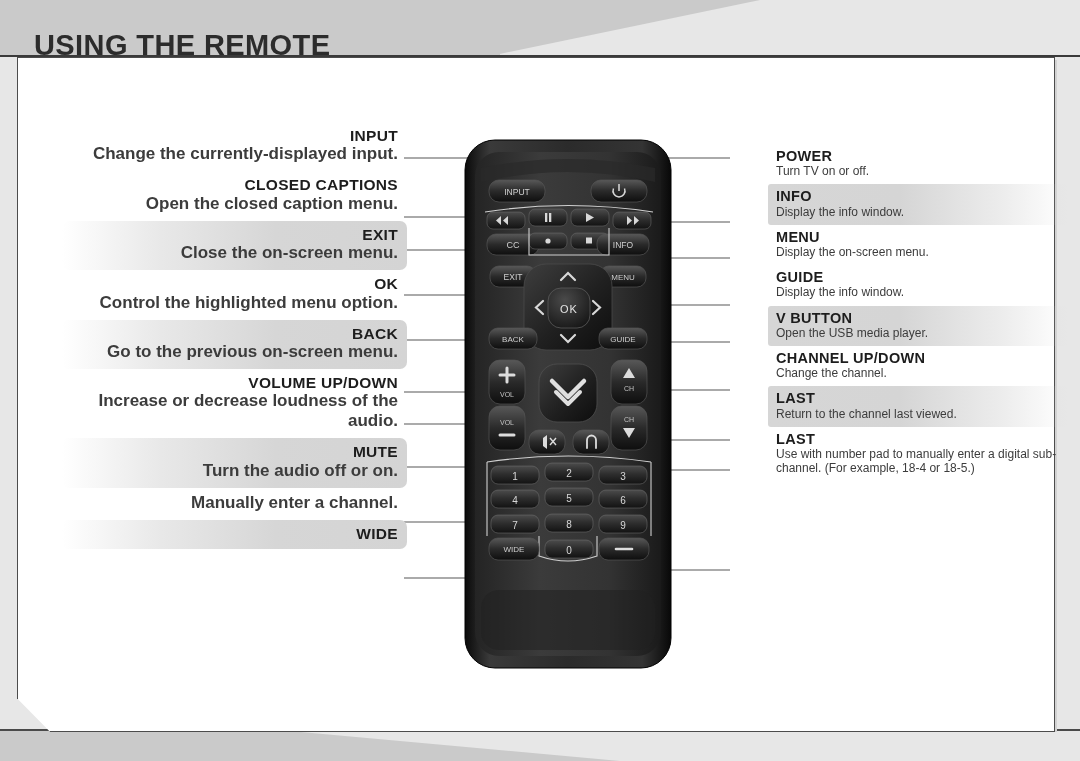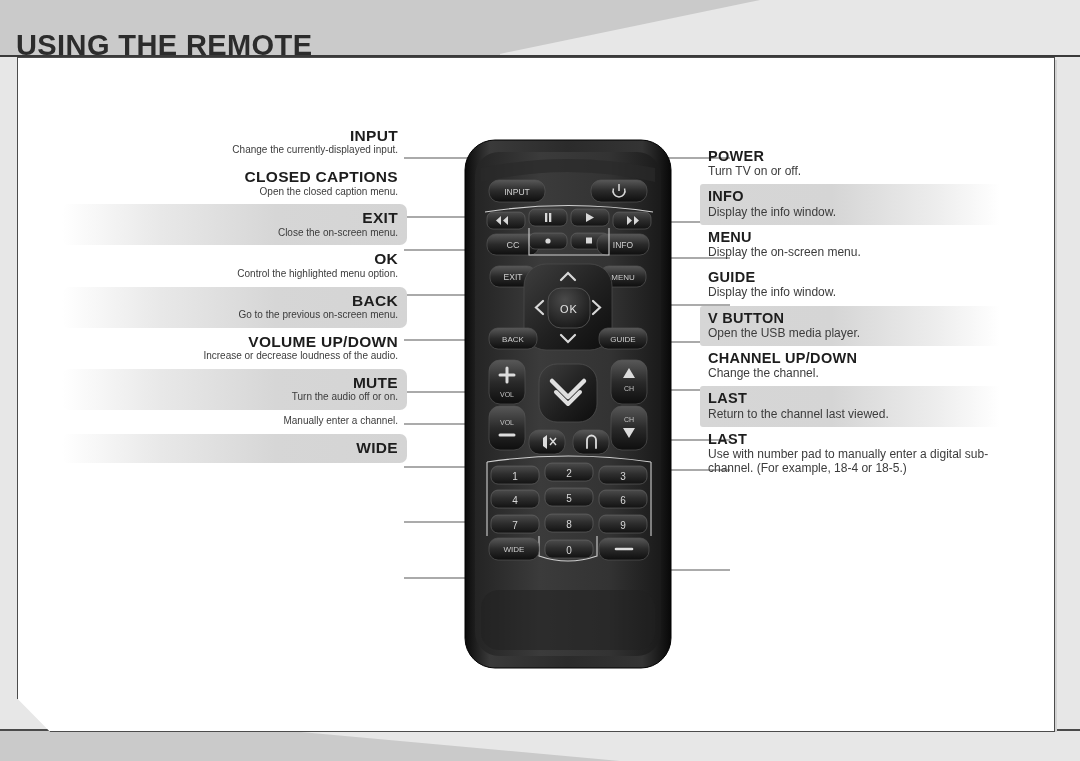--- a/index.html
+++ b/index.html
@@ -16,51 +16,51 @@
   .hdr-slash{position:absolute;left:490px;top:0;width:270px;height:56px;background:#cacaca;
       clip-path:polygon(0 0,100% 0,0 100%,0 100%);}
   .hdr-rule{position:absolute;left:0;top:55px;width:1080px;height:2px;background:#3a3a3a;}
 
   .ftr-band{position:absolute;left:0;bottom:0;width:300px;height:30px;background:#cacaca;}
   .ftr-slash{position:absolute;left:290px;bottom:0;width:330px;height:30px;background:#cacaca;
       clip-path:polygon(0 0,100% 100%,0 100%);}
   .ftr-rule{position:absolute;left:0;bottom:30px;width:1080px;height:2px;background:#4a4a4a;}
 
   .page-title{
-    position:absolute;left:16px;top:10px;
+    position:absolute;left:34px;top:10px;
     font-size:29px;font-weight:bold;letter-spacing:.4px;
     color:#2c2c2c;
   }
 
   
   .card{
     position:absolute;left:17px;top:57px;width:1038px;height:675px;
     background:#ffffff;
     border:1.5px solid #4c4c4c;
     box-sizing:border-box;
     clip-path:polygon(0 0,100% 0,100% 100%,3.2% 100%,0 95%);
   }
   .card-shadow{
     position:absolute;left:1053px;top:60px;width:4px;height:672px;
     background:#d2d2d2;
   }
 
   
   .col{position:absolute;top:0;}
   .col-left{left:62px;top:122px;width:345px;}
-  .col-right{left:700px;top:144px;width:300px;}
+  .col-right{left:768px;top:144px;width:300px;}
 
   .row{position:relative;box-sizing:border-box;}
   .row .ttl{font-weight:bold;color:#1d1d1d;line-height:1.12;}
   .row .dsc{color:#3c3c3c;line-height:1.18;}
 
   
   .col-left .row{text-align:right;padding:5px 9px 7px 9px;}
   .col-left .row .ttl{font-size:15.5px;letter-spacing:.3px;}
-  .col-left .row .dsc{font-size:10px;}
+  .col-left .row .dsc{font-size:17px;font-weight:bold;}
   .col-left .row.hl{
     background:linear-gradient(to right,rgba(215,215,215,0) 0%,rgba(214,214,214,.55) 28%,#d6d6d6 62%,#d4d4d4 100%);
     border-radius:7px;
   }
 
   
   .col-right .row{text-align:left;padding:4px 8px 6px 8px;}
   .col-right .row .ttl{font-size:14.5px;letter-spacing:.3px;}
   .col-right .row .dsc{font-size:12px;}
   .col-right .row.hl{

